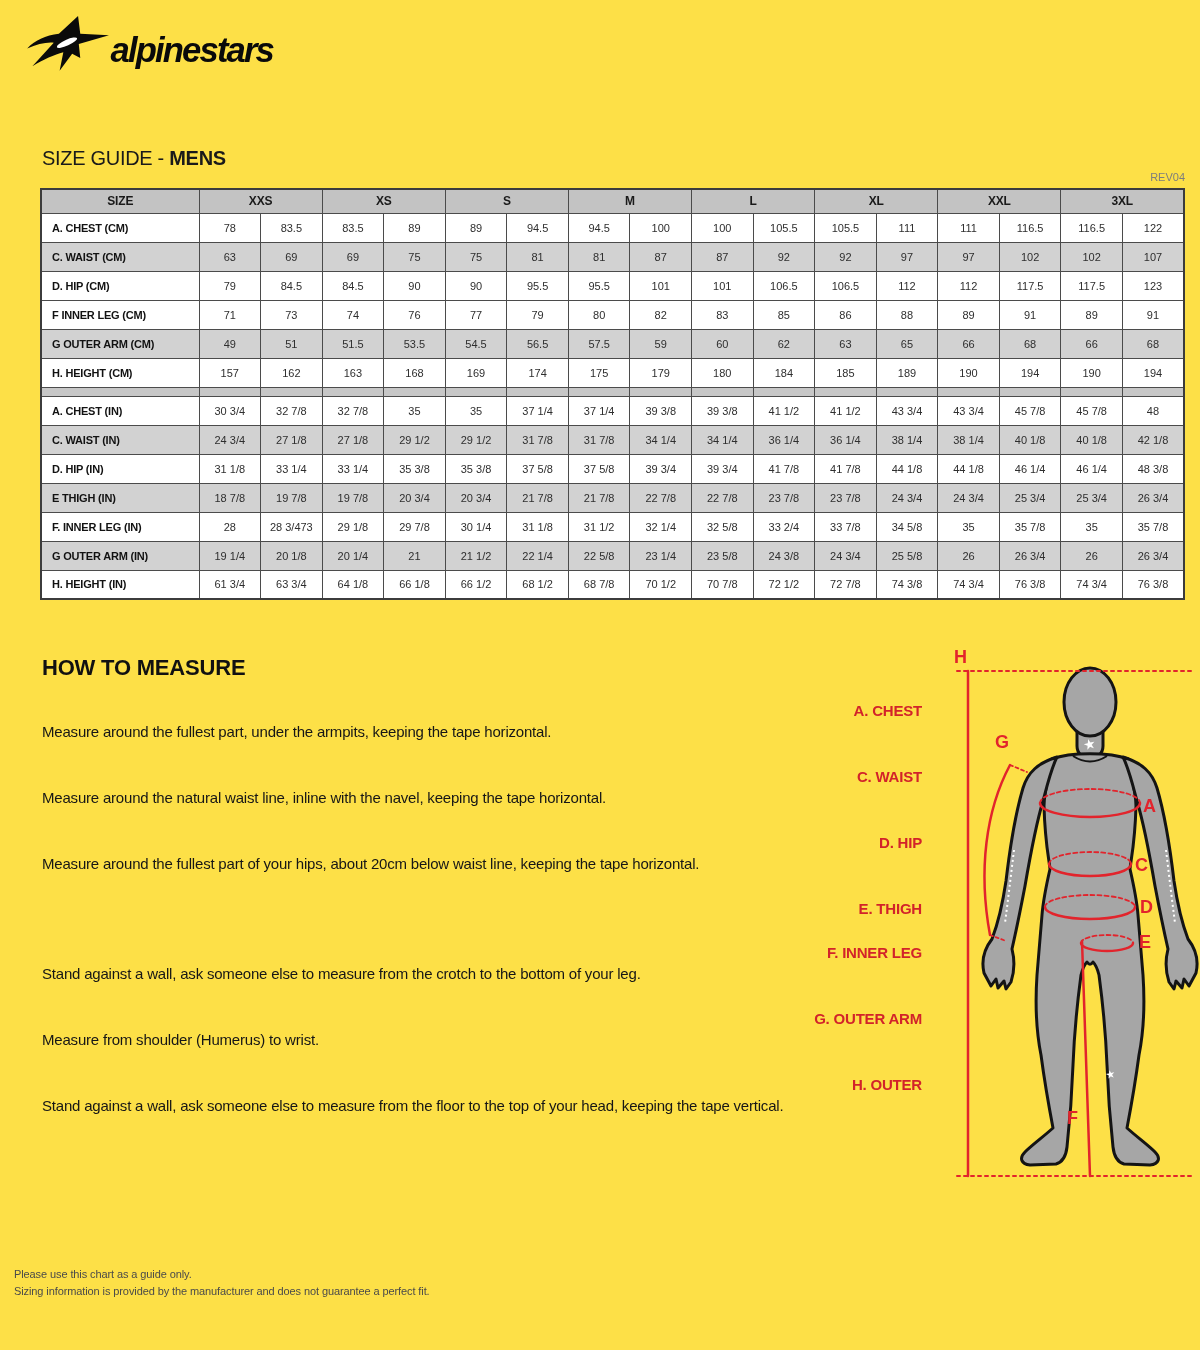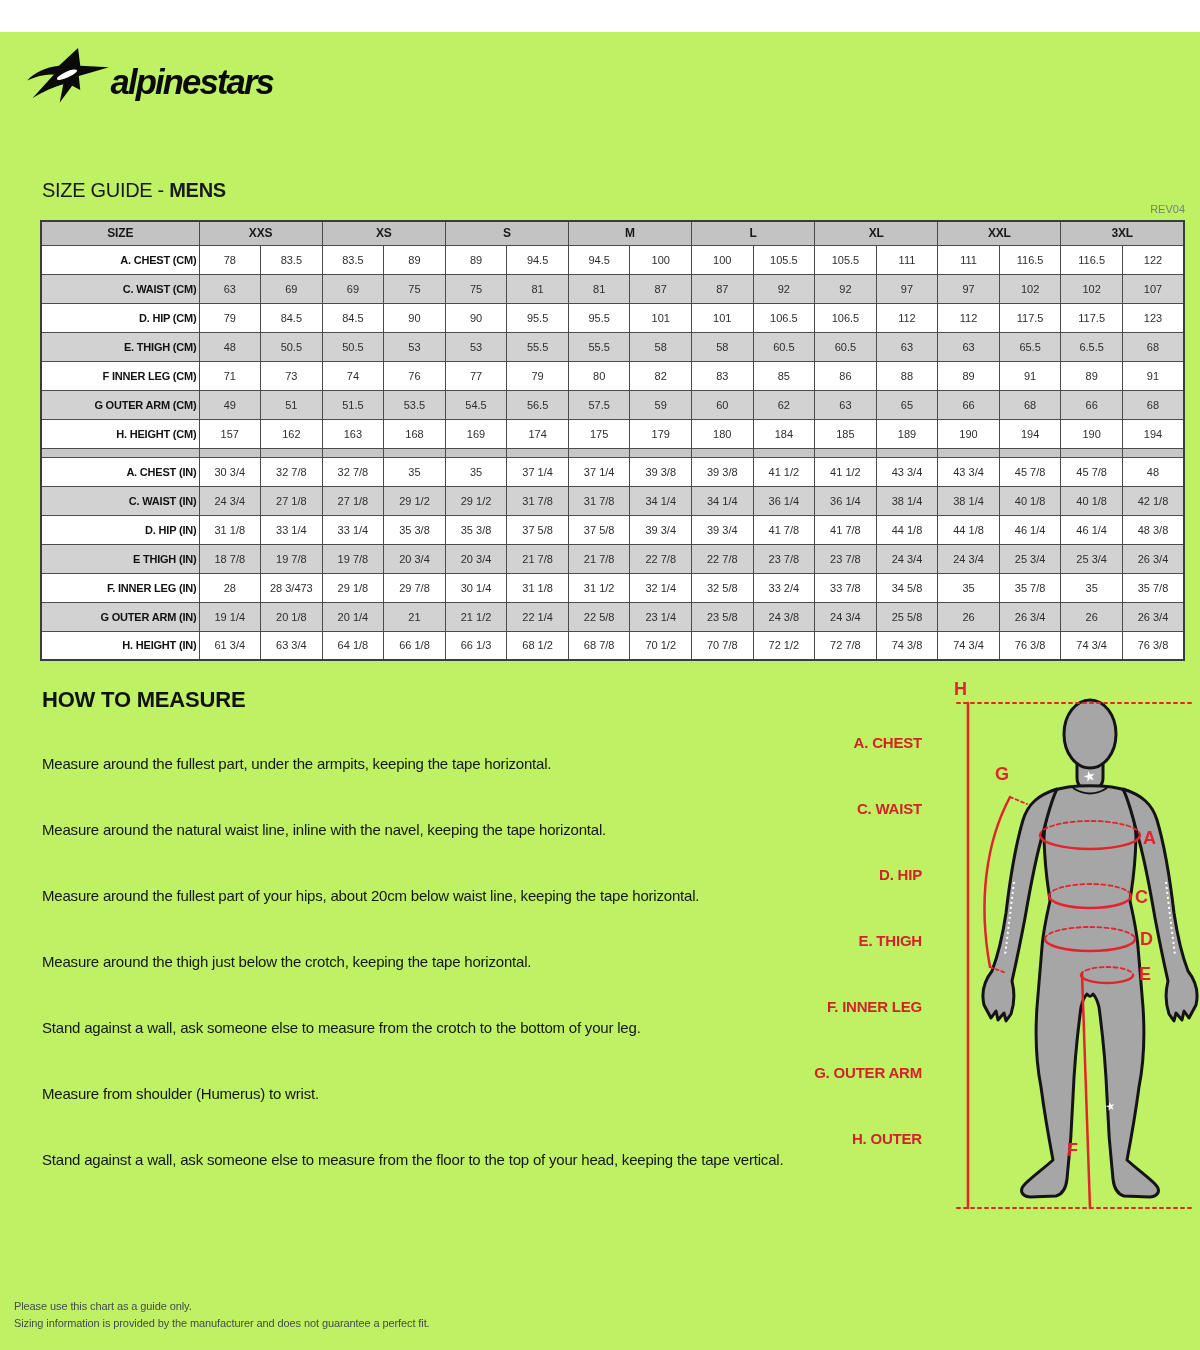--- a/index.html
+++ b/index.html
@@ -9,21 +9,21 @@
     --table-stripe-bg:#d2d2d2;
     --table-border:#4b4b4b;
   }
   *{box-sizing:border-box;margin:0;padding:0;}
   html,body{background:#fff;}
   body{
     font-family:"Liberation Sans", sans-serif;
     width:1200px;height:1350px;position:relative;overflow:hidden;
     color:#111;
   }
-  .page{position:absolute;inset:0;background:#bef264;margin-top:32px;}
+  .page{position:absolute;inset:0;background:#fde047;}
 
   
   .logo{position:absolute;left:25px;top:10px;width:280px;height:80px;}
 
   
   .title-row{position:absolute;left:42px;right:15px;top:147px;height:24px;}
   .page-title{font-size:20px;letter-spacing:-0.3px;color:#1a1a1a;font-weight:400;}
   .page-title b{font-weight:700;}
   .rev-label{position:absolute;right:0;top:24px;font-size:11px;color:#7d7d7d;letter-spacing:0;}
 
@@ -37,21 +37,21 @@
   table.size-table th,table.size-table td{
     border:1px solid var(--table-border);
     text-align:center;vertical-align:middle;
     height:29px;padding:0 2px;overflow:hidden;white-space:nowrap;
   }
   table.size-table thead th{
     background:var(--table-header-bg);
     height:24px;font-size:12px;font-weight:700;color:#1a1a1a;letter-spacing:-0.2px;
   }
   table.size-table td.row-label{
-    text-align:right;padding-left:4px;font-weight:700;color:#121212;letter-spacing:-0.2px;
+    text-align:left;padding-left:10px;font-weight:700;color:#121212;letter-spacing:-0.2px;
   }
   tr.r-odd td{background:var(--table-stripe-bg);}
   tr.r-even td{background:#ffffff;}
   tr.spacer-row td{height:9px;background:#c7c7c7;padding:0;}
 
   
   .howto{position:absolute;left:42px;top:658px;width:880px;}
   .howto h2{font-size:22px;font-weight:700;color:#111;letter-spacing:-0.2px;line-height:20px;margin-bottom:24px;}
   .measure-section{margin-bottom:27px;}
   .measure-heading{color:var(--accent-red);font-size:15px;font-weight:700;line-height:17px;letter-spacing:-0.2px;text-align:right;}
@@ -173,39 +173,20 @@
             <td>101</td>
             <td>101</td>
             <td>106.5</td>
             <td>106.5</td>
             <td>112</td>
             <td>112</td>
             <td>117.5</td>
             <td>117.5</td>
             <td>123</td>
           </tr>
-          <tr class="r-odd">
-            <td class="row-label">E. THIGH (CM)</td>
-            <td>48</td>
-            <td>50.5</td>
-            <td>50.5</td>
-            <td>53</td>
-            <td>53</td>
-            <td>55.5</td>
-            <td>55.5</td>
-            <td>58</td>
-            <td>58</td>
-            <td>60.5</td>
-            <td>60.5</td>
-            <td>63</td>
-            <td>63</td>
-            <td>65.5</td>
-            <td>6.5.5</td>
-            <td>68</td>
-          </tr>
           <tr class="r-even">
             <td class="row-label">F INNER LEG (CM)</td>
             <td>71</td>
             <td>73</td>
             <td>74</td>
             <td>76</td>
             <td>77</td>
             <td>79</td>
             <td>80</td>
             <td>82</td>
@@ -388,21 +369,21 @@
             <td>26 3/4</td>
             <td>26</td>
             <td>26 3/4</td>
           </tr>
           <tr class="r-even">
             <td class="row-label">H. HEIGHT (IN)</td>
             <td>61 3/4</td>
             <td>63 3/4</td>
             <td>64 1/8</td>
             <td>66 1/8</td>
-            <td>66 1/3</td>
+            <td>66 1/2</td>
             <td>68 1/2</td>
             <td>68 7/8</td>
             <td>70 1/2</td>
             <td>70 7/8</td>
             <td>72 1/2</td>
             <td>72 7/8</td>
             <td>74 3/8</td>
             <td>74 3/4</td>
             <td>76 3/8</td>
             <td>74 3/4</td>
@@ -422,21 +403,20 @@
         <div class="measure-section">
           <div class="measure-heading">C. WAIST</div>
           <div class="measure-text">Measure around the natural waist line, inline with the navel, keeping the tape horizontal.</div>
         </div>
         <div class="measure-section">
           <div class="measure-heading">D. HIP</div>
           <div class="measure-text">Measure around the fullest part of your hips, about 20cm below waist line, keeping the tape horizontal.</div>
         </div>
         <div class="measure-section">
           <div class="measure-heading">E. THIGH</div>
-          <div class="measure-text">Measure around the thigh just below the crotch, keeping the tape horizontal.</div>
         </div>
         <div class="measure-section">
           <div class="measure-heading">F. INNER LEG</div>
           <div class="measure-text">Stand against a wall, ask someone else to measure from the crotch to the bottom of your leg.</div>
         </div>
         <div class="measure-section">
           <div class="measure-heading">G. OUTER ARM</div>
           <div class="measure-text">Measure from shoulder (Humerus) to wrist.</div>
         </div>
         <div class="measure-section">

